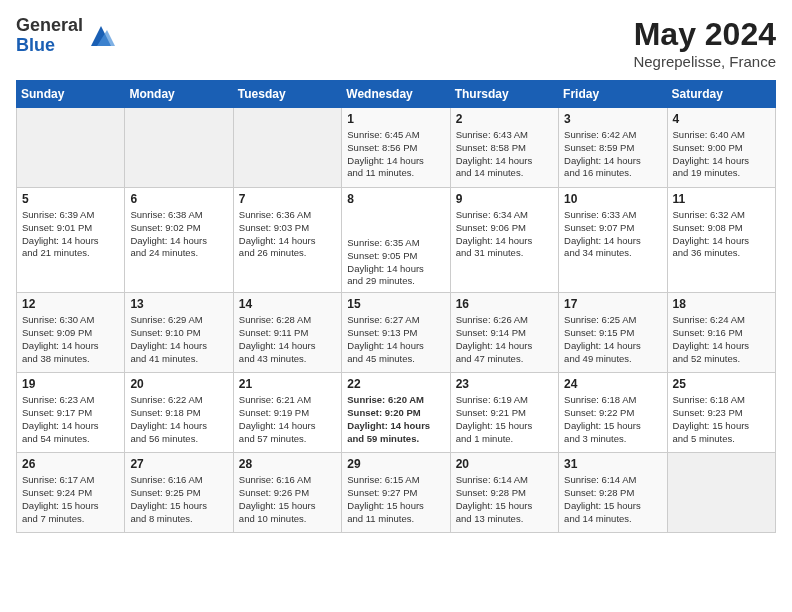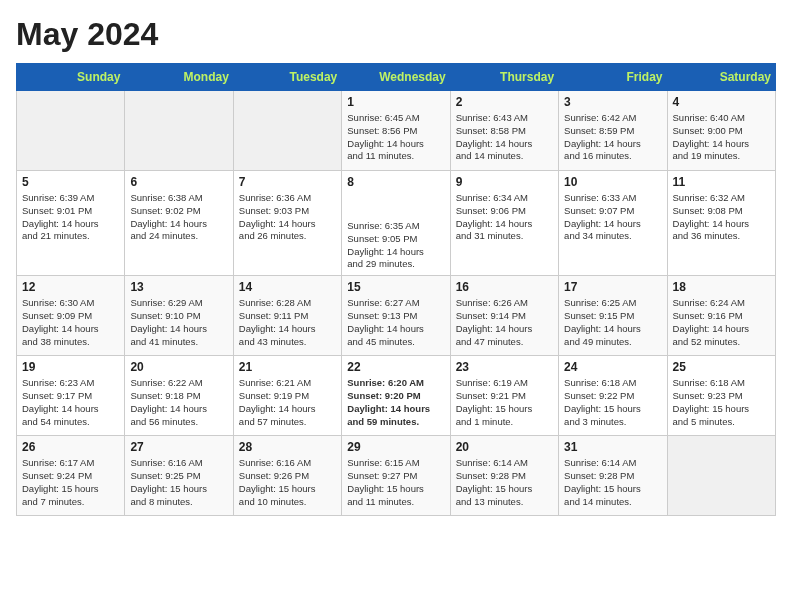--- a/index.html
+++ b/index.html
@@ -52,25 +52,25 @@
       font-size: 15px;
       color: #444;
     }
     table {
       width: 100%;
       border-collapse: collapse;
       table-layout: fixed;
     }
     thead th {
       background-color: #1a5fb4;
-      color: #bef264;
+      color: #ffffff;
       font-size: 12px;
       font-weight: bold;
       padding: 6px 4px;
-      text-align: right;
+      text-align: left;
       border: 1px solid #1a5fb4;
     }
     tbody td {
       border: 1px solid #ccc;
       vertical-align: top;
       padding: 4px 5px;
       font-size: 10px;
       color: #222;
       height: 80px;
       background: #fff;
@@ -90,22 +90,33 @@
       color: #333;
     }
     .empty-cell {
       background: #f0f0f0 !important;
     }
   </style>
 </head>
 <body>
 
 <div class="header">
+  <div class="logo">
+    <div class="logo-text">
+      <span class="logo-general">General</span>
+      <span class="logo-blue">Blue</span>
+    </div>
+    <svg class="logo-icon" viewBox="0 0 28 28">
+      <polygon points="4,24 14,4 24,24" fill="#1a5fb4"></polygon>
+      <polygon points="10,24 20,8 28,24" fill="#4a90d9" opacity="0.7"></polygon>
+    </svg>
+  </div>
   <div class="title-block">
     <div class="month-title">May 2024</div>
+    <div class="location">Negrepelisse, France</div>
   </div>
 </div>
 
 <table>
   <thead>
     <tr>
       <th>Sunday</th>
       <th>Monday</th>
       <th>Tuesday</th>
       <th>Wednesday</th>

